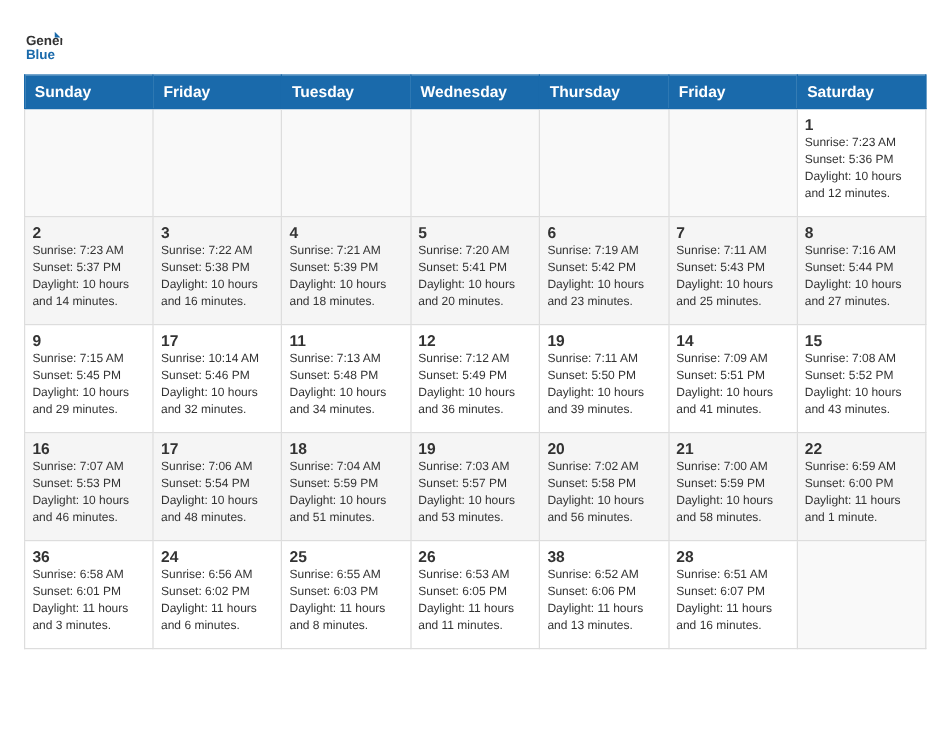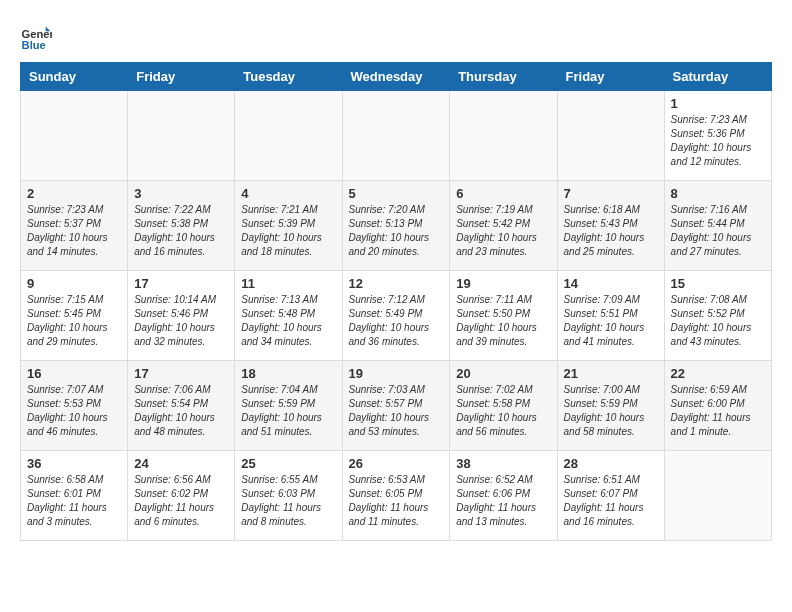--- a/index.html
+++ b/index.html
@@ -67,21 +67,20 @@
     }
     .day-number {
       font-size: 13px;
       font-weight: bold;
       margin-bottom: 2px;
     }
     .day-info {
       font-size: 10px;
       line-height: 1.4;
       color: #333;
-      font-style: italic;
     }
     tr:nth-child(even) td {
       background-color: #f5f5f5;
     }
     tr:nth-child(even) td.empty {
       background-color: #f0f0f0;
     }
   </style>
 </head>
 <body>
@@ -146,32 +145,32 @@
         </td>
         <td>
           <div class="day-number">4</div>
           <div class="day-info">Sunrise: 7:21 AM
 Sunset: 5:39 PM
 Daylight: 10 hours and 18 minutes.</div>
         </td>
         <td>
           <div class="day-number">5</div>
           <div class="day-info">Sunrise: 7:20 AM
-Sunset: 5:13 PM
+Sunset: 5:41 PM
 Daylight: 10 hours and 20 minutes.</div>
         </td>
         <td>
           <div class="day-number">6</div>
           <div class="day-info">Sunrise: 7:19 AM
 Sunset: 5:42 PM
 Daylight: 10 hours and 23 minutes.</div>
         </td>
         <td>
           <div class="day-number">7</div>
-          <div class="day-info">Sunrise: 6:18 AM
+          <div class="day-info">Sunrise: 7:11 AM
 Sunset: 5:43 PM
 Daylight: 10 hours and 25 minutes.</div>
         </td>
         <td>
           <div class="day-number">8</div>
           <div class="day-info">Sunrise: 7:16 AM
 Sunset: 5:44 PM
 Daylight: 10 hours and 27 minutes.</div>
         </td>
       </tr>

